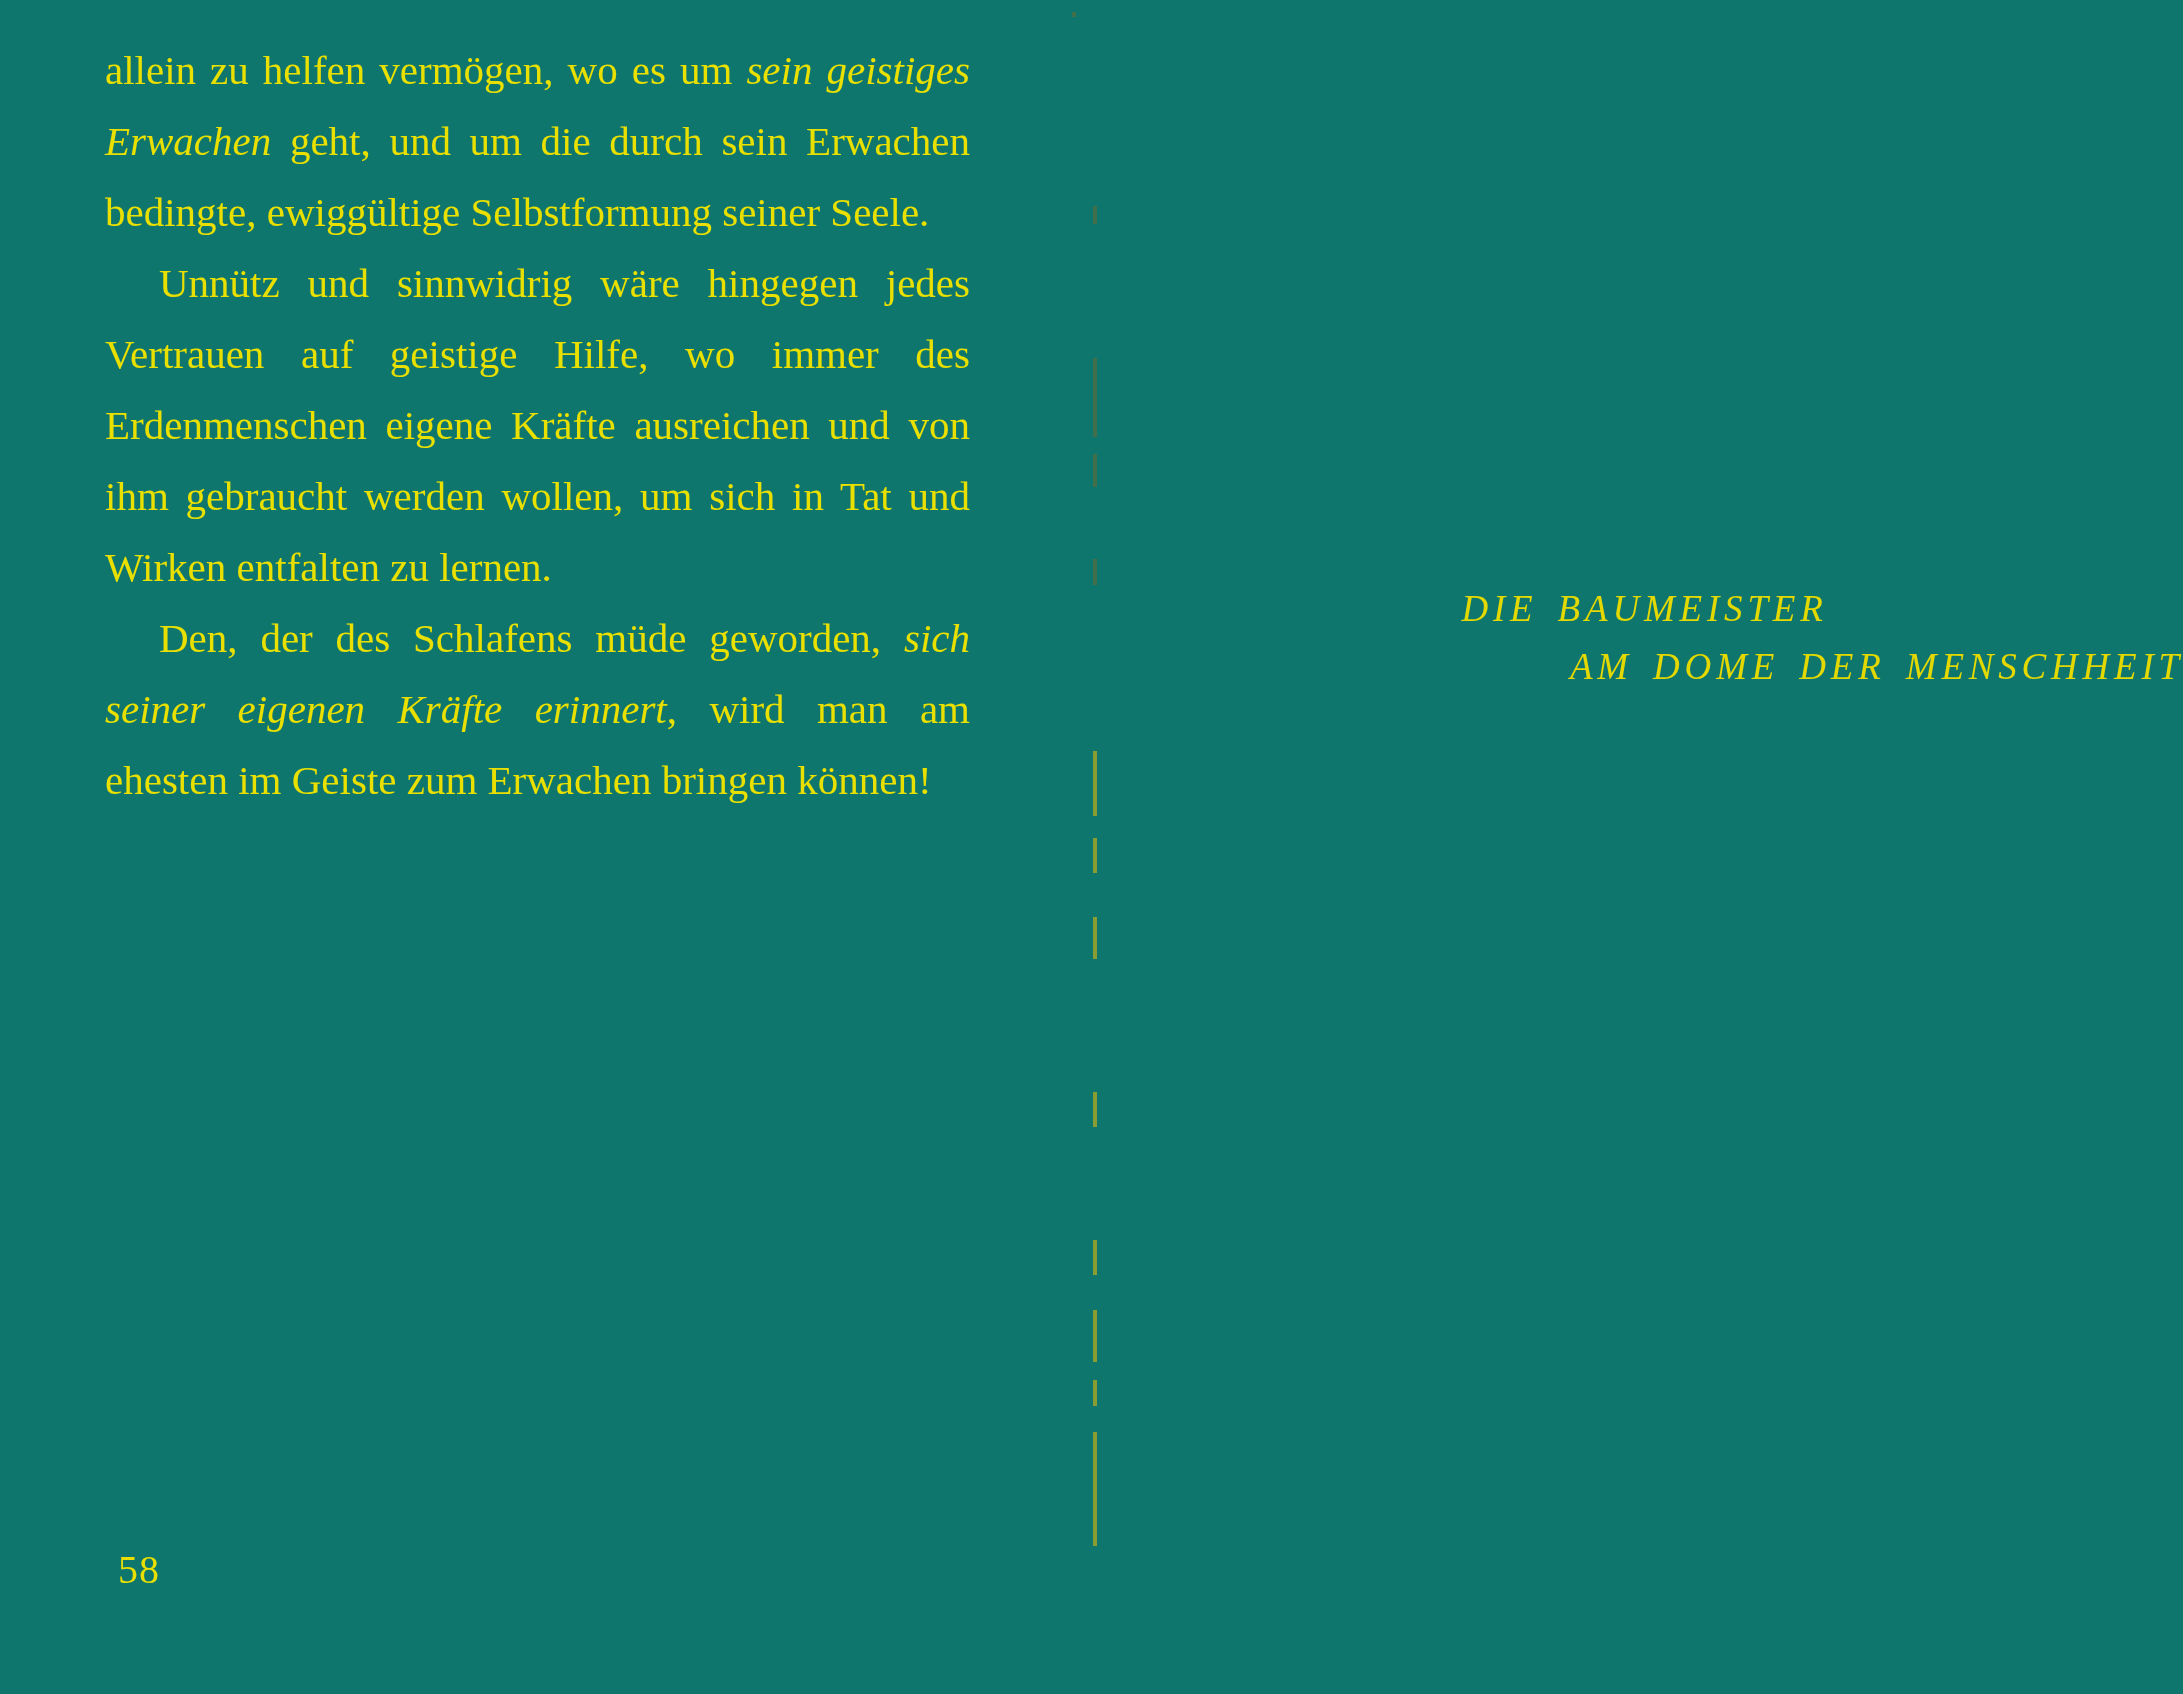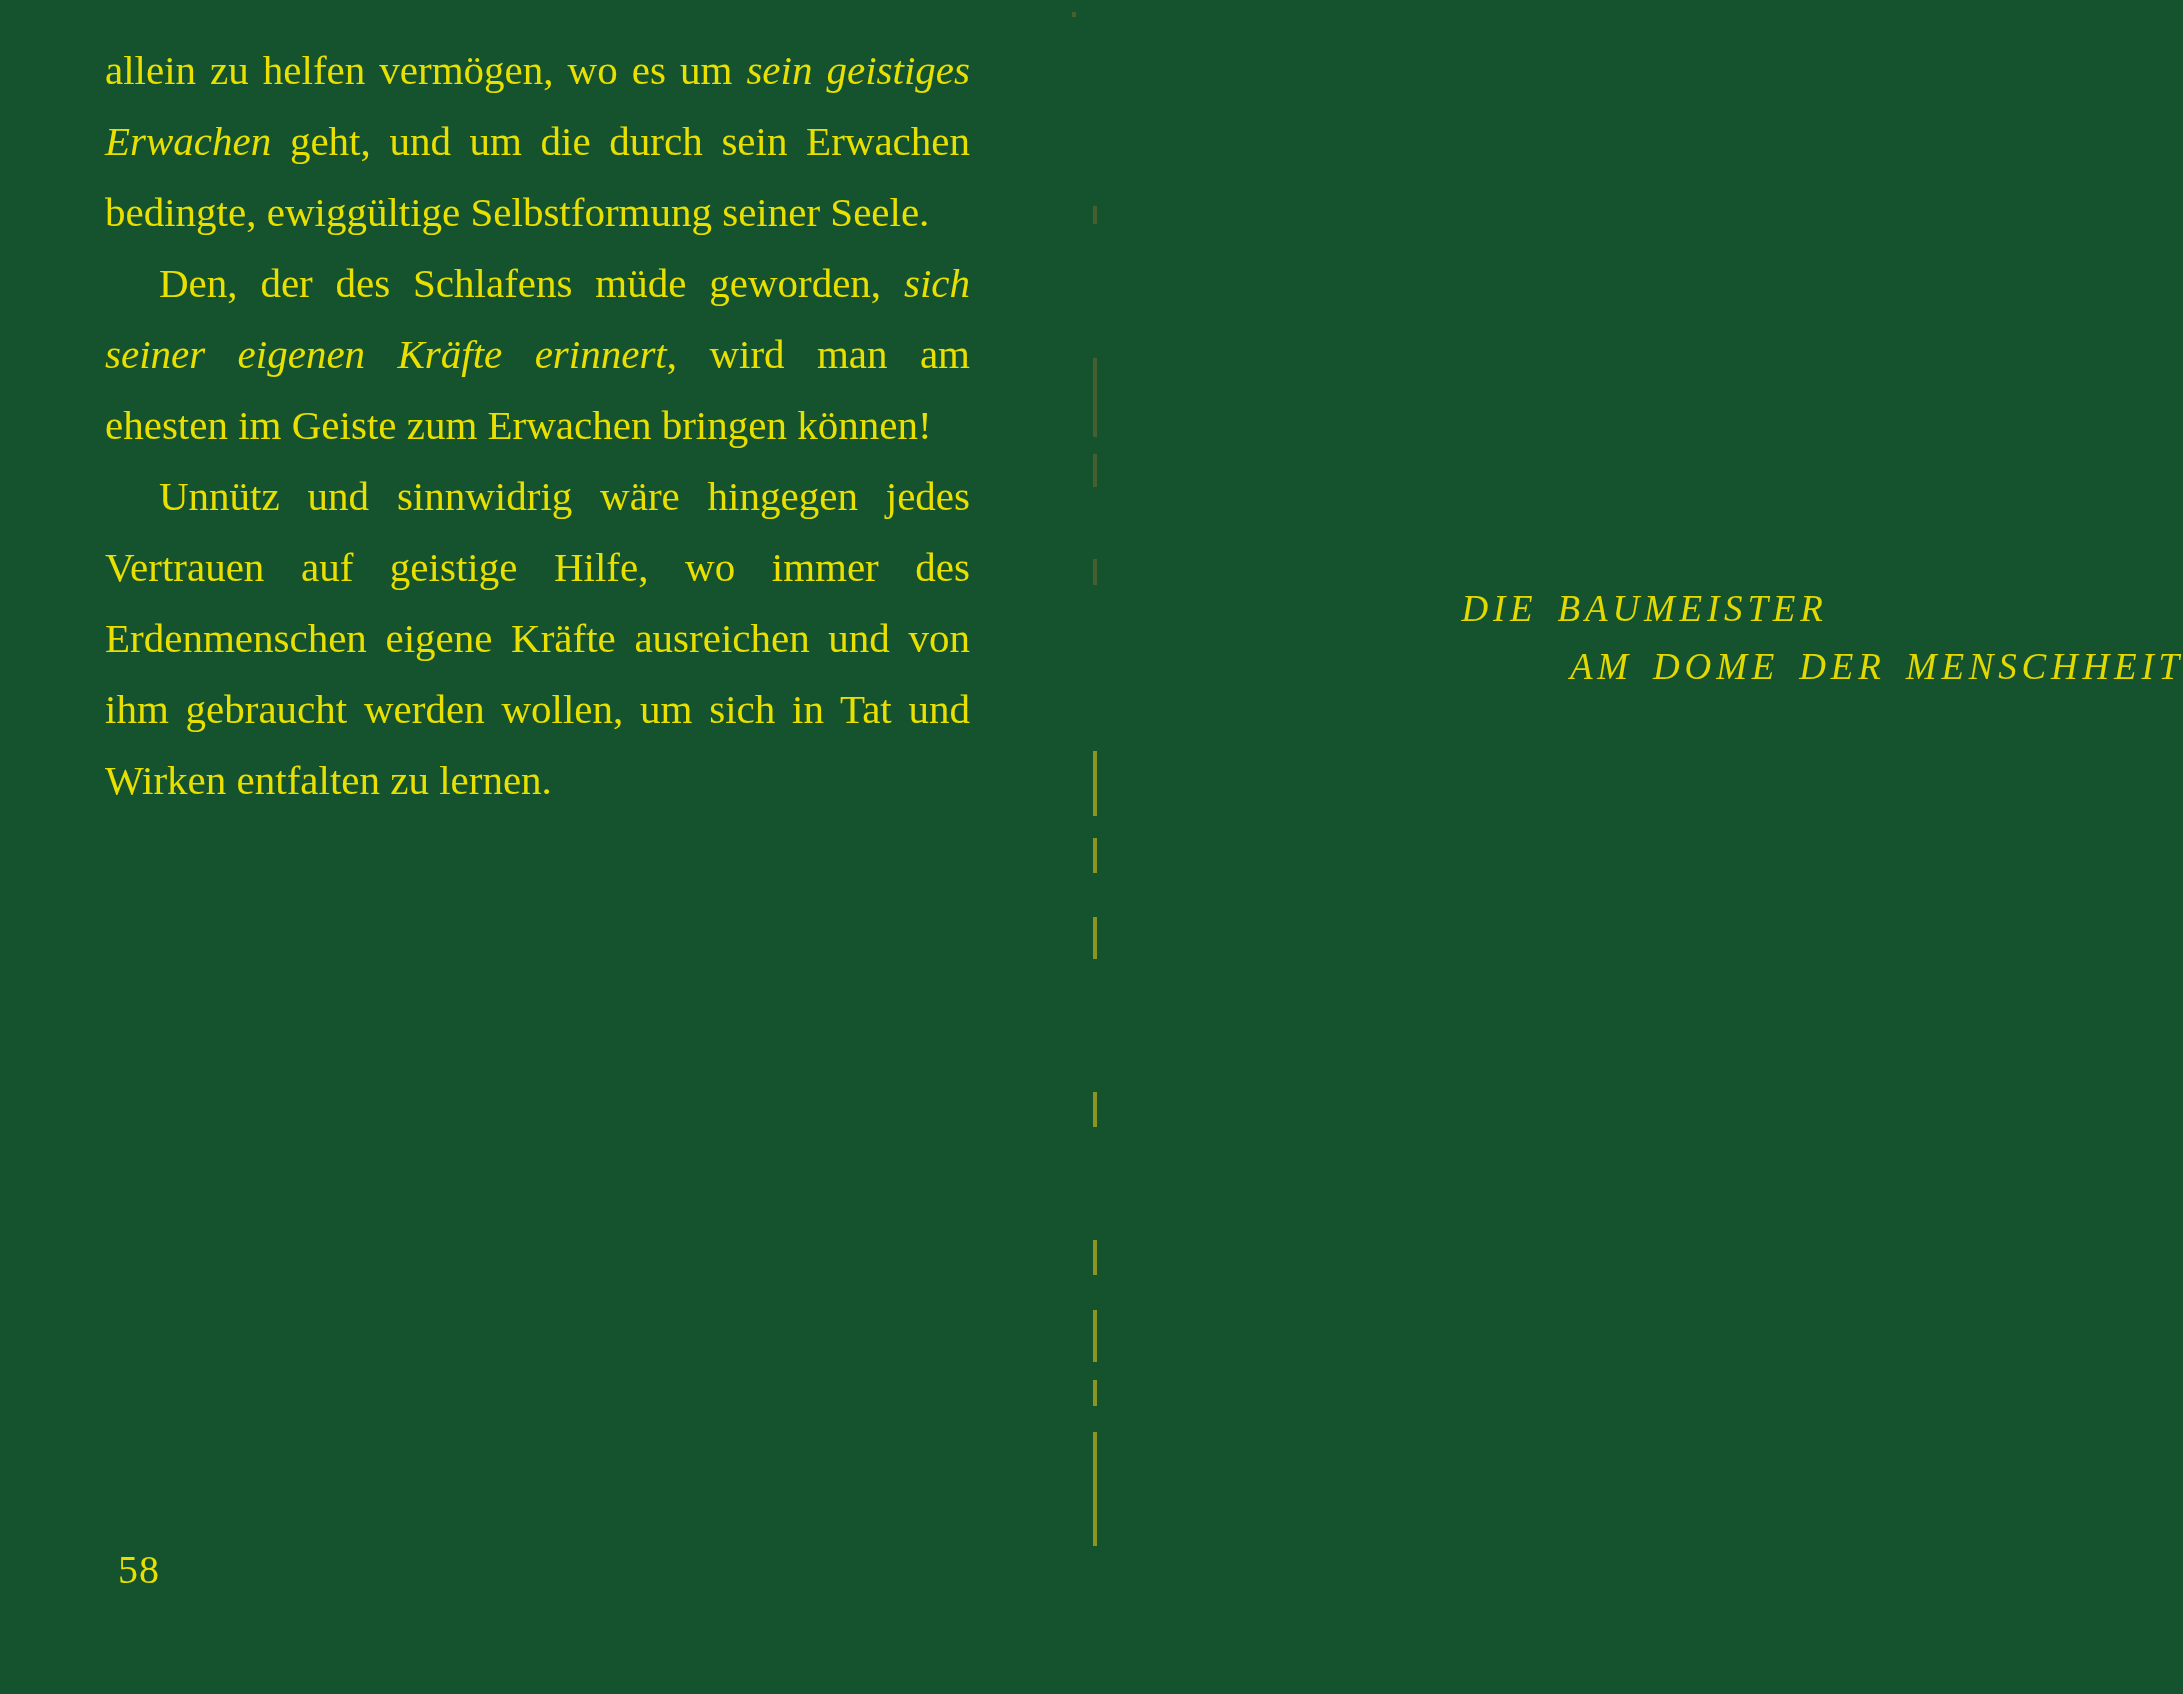--- a/index.html
+++ b/index.html
@@ -10,21 +10,21 @@
   body {
     width: 2184px;
     height: 1694px;
     overflow: hidden;
     font-family: "Liberation Serif", serif;
   }
   .spread {
     position: relative;
     width: 2184px;
     height: 1694px;
-    background: #14532d;
+    background: #0f766e;
   }
   
   .page-left {
     position: absolute;
     left: 0;
     top: 0;
     width: 1035px;
     height: 1694px;
   }
   .body-text {
@@ -105,24 +105,24 @@
 <body>
 
 <div class="spread">
 
   <div class="page-left">
     <div class="body-text">
       <p>
         <span>allein zu helfen vermögen, wo es um </span><i>sein geistiges Erwachen</i><span> geht, und um die durch sein Erwachen bedingte, ewiggültige Selbstformung seiner Seele.</span>
       </p>
       <p class="indent">
-        <span>Den, der des Schlafens müde geworden, </span><i>sich seiner eigenen Kräfte erinnert</i><span>, wird man am ehesten im Geiste zum Erwachen bringen können!</span>
+        <span>Unnütz und sinnwidrig wäre hingegen jedes Vertrauen auf geistige Hilfe, wo immer des Erdenmenschen eigene Kräfte ausreichen und von ihm gebraucht werden wollen, um sich in Tat und Wirken entfalten zu lernen.</span>
       </p>
       <p class="indent">
-        <span>Unnütz und sinnwidrig wäre hingegen jedes Vertrauen auf geistige Hilfe, wo immer des Erdenmenschen eigene Kräfte ausreichen und von ihm gebraucht werden wollen, um sich in Tat und Wirken entfalten zu lernen.</span>
+        <span>Den, der des Schlafens müde geworden, </span><i>sich seiner eigenen Kräfte erinnert</i><span>, wird man am ehesten im Geiste zum Erwachen bringen können!</span>
       </p>
     </div>
     <div class="folio">58</div>
   </div>
 
   <div class="gutter">
     <div class="speck" style="left:63px; top:12.2px; width:4.4px; height:5.2px;"></div>
     <div class="speck" style="left:84px; top:206px; width:3.5px; height:17.5px;"></div>
     <div class="speck" style="left:84px; top:358px; width:4.4px; height:79px;"></div>
     <div class="speck" style="left:84px; top:454px; width:3.5px; height:33px;"></div>

